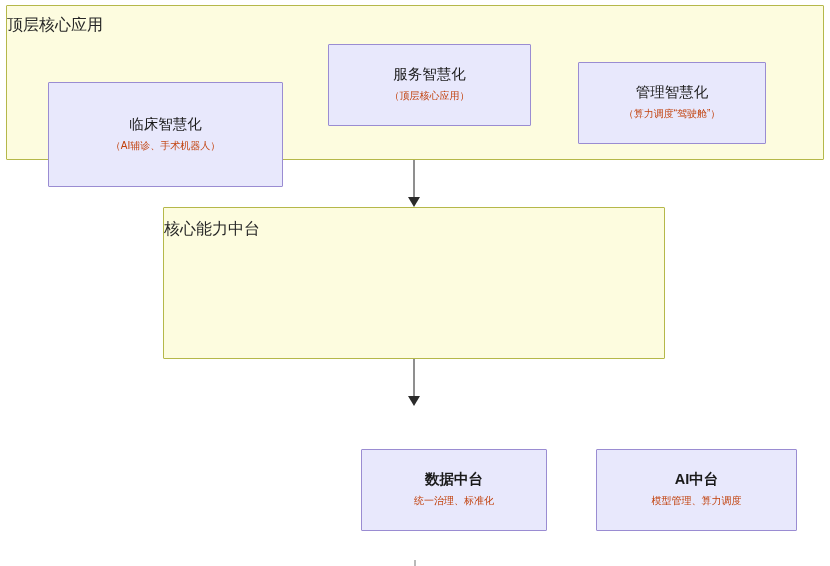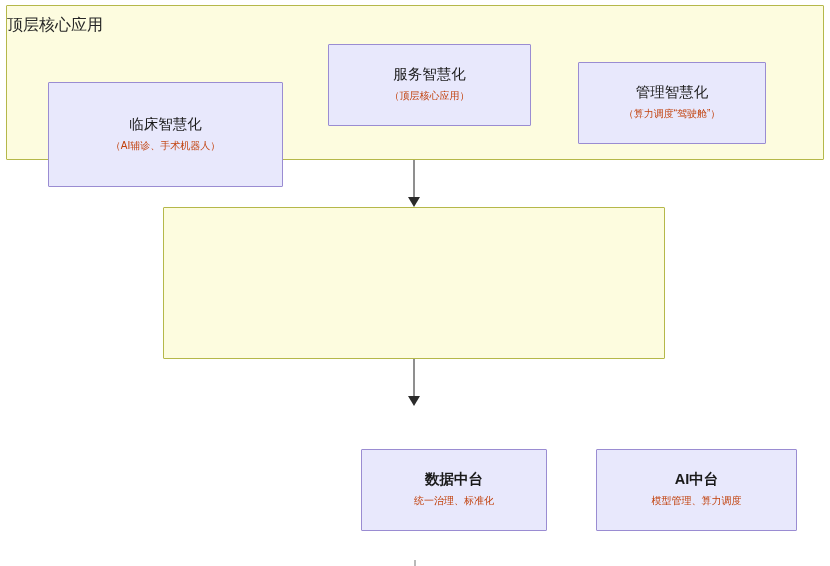--- a/index.html
+++ b/index.html
@@ -151,20 +151,21 @@
       <div class="node-line2">（算力调度“驾驶舱”）</div>
     </div>
   </div>
 
   <div class="connector" id="connector-1">
     <div class="shaft"></div>
     <div class="head"></div>
   </div>
 
   <div class="layer" id="layer-core">
+    <div class="layer-title">核心能力中台</div>
 
     <div class="node strong" id="node-data-mid">
       <div class="node-line1">数据中台</div>
       <div class="node-line2">统一治理、标准化</div>
     </div>
 
     <div class="node strong" id="node-ai-mid">
       <div class="node-line1">AI中台</div>
       <div class="node-line2">模型管理、算力调度</div>
     </div>

